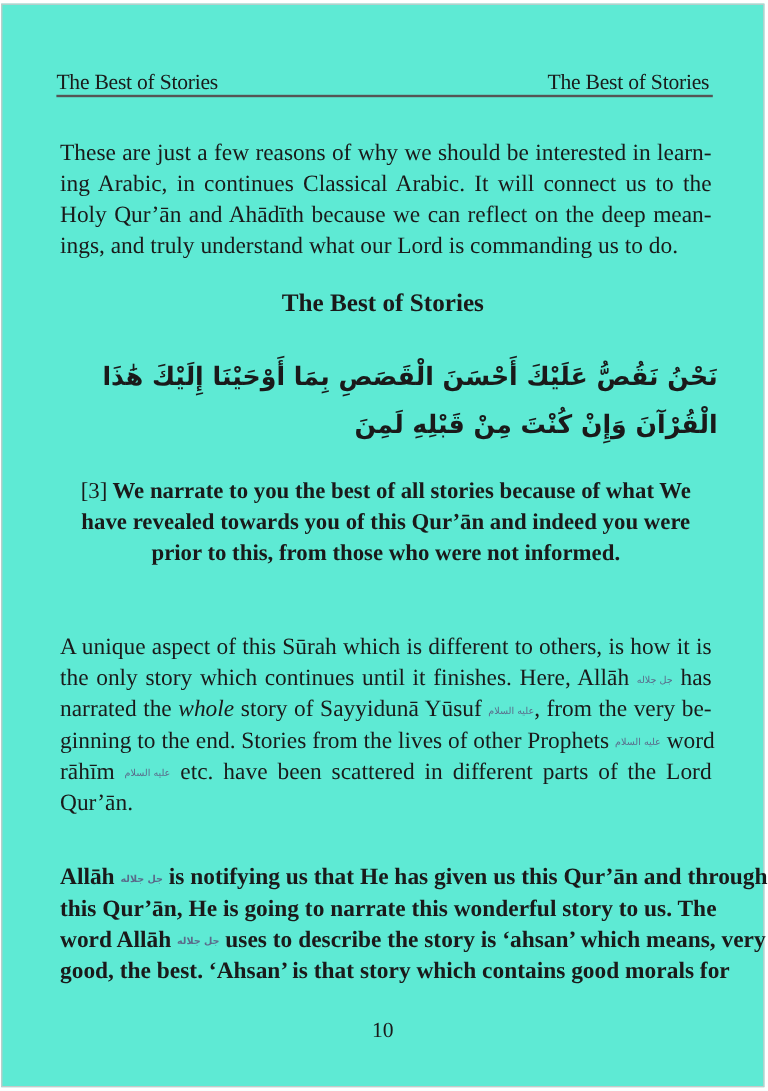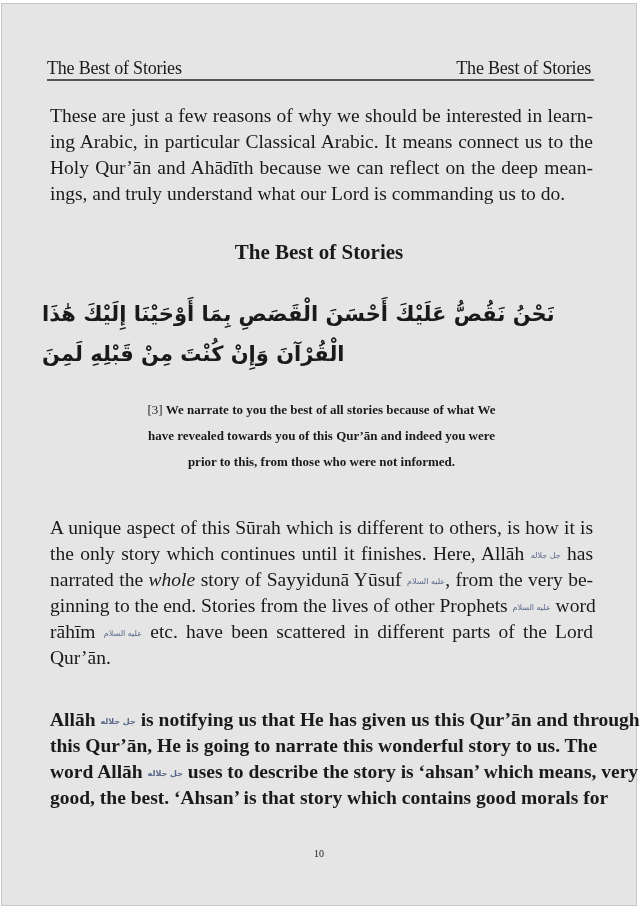--- a/index.html
+++ b/index.html
@@ -1,72 +1,73 @@
 <!DOCTYPE html>
 <html><head>
 <meta charset="utf-8">
 <style>
   html, body { margin: 0; padding: 0; background: #ffffff; }
   body { width: 640px; height: 909px; overflow: hidden; }
   .page {
     position: absolute; left: 1px; top: 3px; width: 636px; height: 903px;
-    border: 1px solid #c8c8c8; background: #e5e5e5; box-sizing: border-box;
+    border: 1px solid #c8c8c8; background: #5eead4; box-sizing: border-box;
     font-family: "Liberation Serif", "DejaVu Serif", serif; color: #1a1a1a;
   }
   .header {
     position: absolute; left: 45px; right: 45px; top: 45px; height: 30px;
     display: flex; justify-content: space-between; align-items: flex-end;
     font-size: 18px; letter-spacing: -0.2px;
   }
   .header-rule {
     position: absolute; left: 45px; right: 42px; top: 75px; height: 2px; background: #555;
   }
   .para {
     position: absolute; left: 48px; width: 543px;
     font-size: 19.5px; line-height: 26px; text-align: justify;
     hyphens: manual;
+    margin-top: 12px;
   }
   .para .ln { display: block; text-align: justify; text-align-last: justify; white-space: nowrap; }
   .para .ln.last { text-align-last: left; font-family: Liberation Serif, serif; }
   .section-title {
     position: absolute; left: 0; right: 0; top: 236px; text-align: center;
     font-weight: bold; font-size: 21px;
   }
   .arabic {
-    position: absolute; left: 40px; width: 556px; top: 290px; text-align: left;
+    position: absolute; left: 40px; width: 556px; top: 290px; text-align: right;
     direction: rtl; font-family: "DejaVu Sans", sans-serif; font-size: 21px; line-height: 40px;
     font-weight: bold;
   }
   .verse {
     position: absolute; left: 48px; width: 543px; top: 393px; text-align: center;
-    font-weight: bold; font-size: 13px; line-height: 26px;
+    font-weight: bold; font-size: 19px; line-height: 26px;
   }
   .verse .num { font-weight: normal; }
   .hon {
     display: inline-block; font-family: "DejaVu Sans", sans-serif; font-size: 8px;
     color: #5a6a8a; vertical-align: 2px; line-height: 10px; letter-spacing: -0.5px;
   }
   .page-number {
-    position: absolute; left: 0; right: 0; top: 844px; text-align: center; font-size: 10px;
+    position: absolute; left: 0; right: 0; top: 844px; text-align: center; font-size: 18px;
   }
 </style>
 </head>
 <body>
 
 <div class="page">
 
   <div class="header">
     <span>The Best of Stories</span>
     <span>The Best of Stories</span>
   </div>
   <div class="header-rule"></div>
 
   <div class="para" style="top:99px;">
     <span class="ln">These are just a few reasons of why we should be interested in learn-</span>
-    <span class="ln">ing Arabic, in particular Classical Arabic. It means connect us to the</span>
+    <span class="ln">ing Arabic, in continues Classical Arabic. It will connect us to the</span>
     <span class="ln">Holy Qur’ān and Ahādīth because we can reflect on the deep mean-</span>
     <span class="ln last">ings, and truly understand what our Lord is commanding us to do.</span>
   </div>
 
   <div class="section-title">The Best of Stories</div>
 
   <div class="arabic">
     <div>نَحْنُ نَقُصُّ عَلَيْكَ أَحْسَنَ الْقَصَصِ بِمَا أَوْحَيْنَا إِلَيْكَ هَٰذَا الْقُرْآنَ وَإِنْ كُنْتَ مِنْ قَبْلِهِ لَمِنَ</div>
   </div>
 

